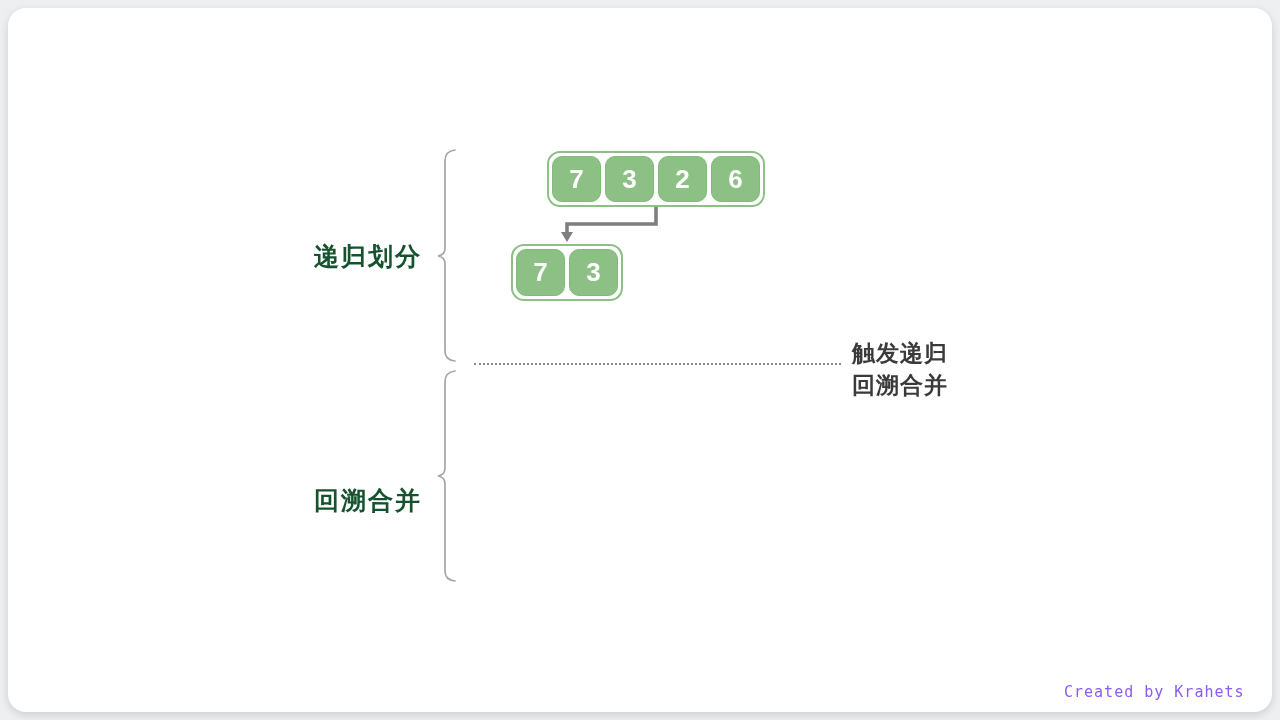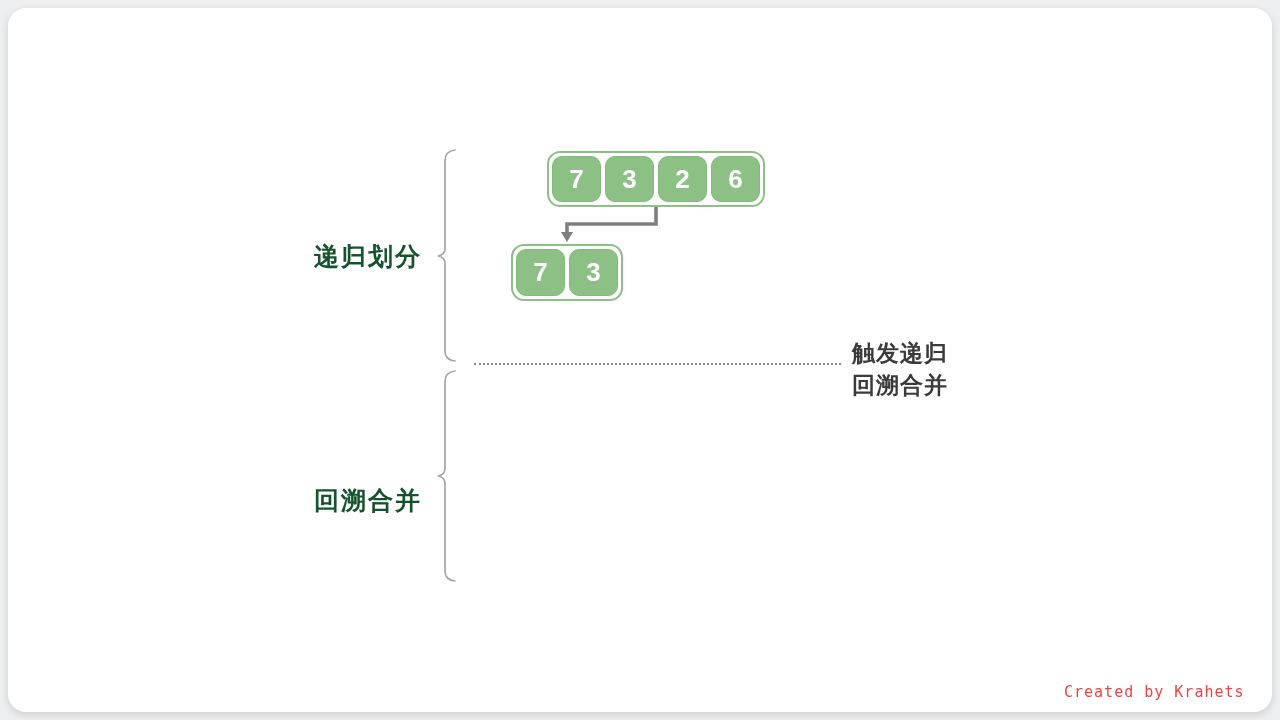--- a/index.html
+++ b/index.html
@@ -93,21 +93,21 @@
     white-space: nowrap;
   }
   
   .watermark {
     position: absolute;
     left: 1056px;
     top: 675px;
     width: 164px;
     font-family: "DejaVu Sans Mono", "Liberation Mono", monospace;
     font-size: 15px;
-    color: #ef4444;
+    color: #8b5cf6;
     letter-spacing: 1px;
     white-space: nowrap;
   }
 </style>
 </head>
 <body>
 
 <div class="stage">
   <div class="card">
 

